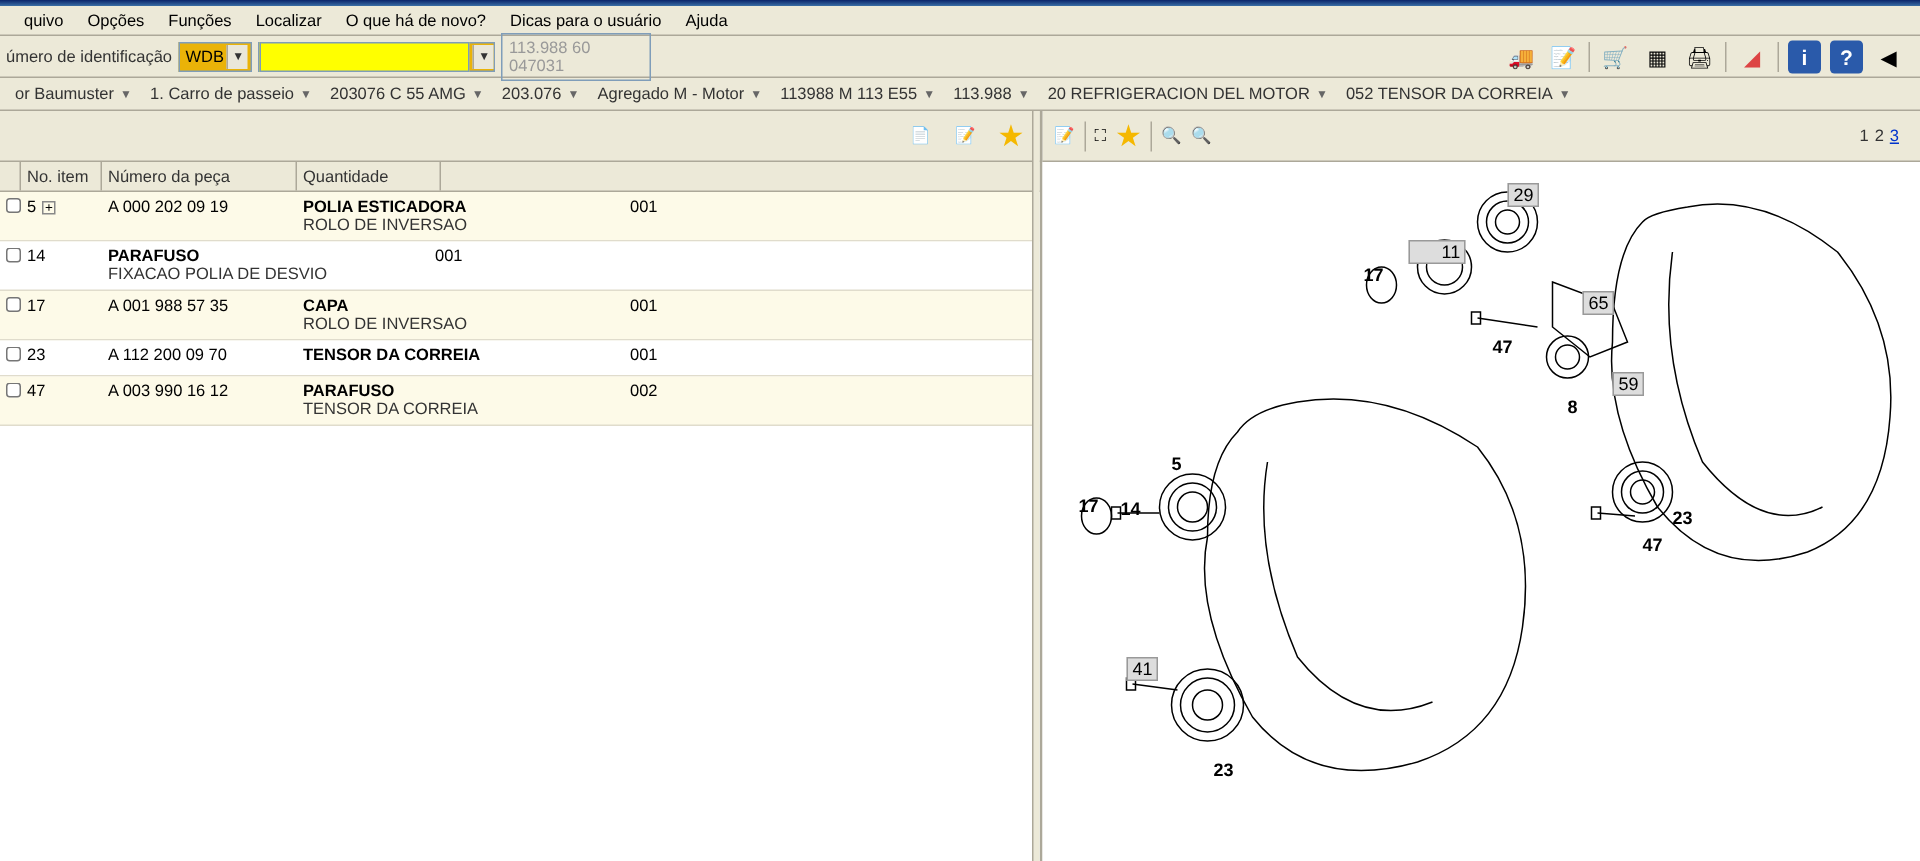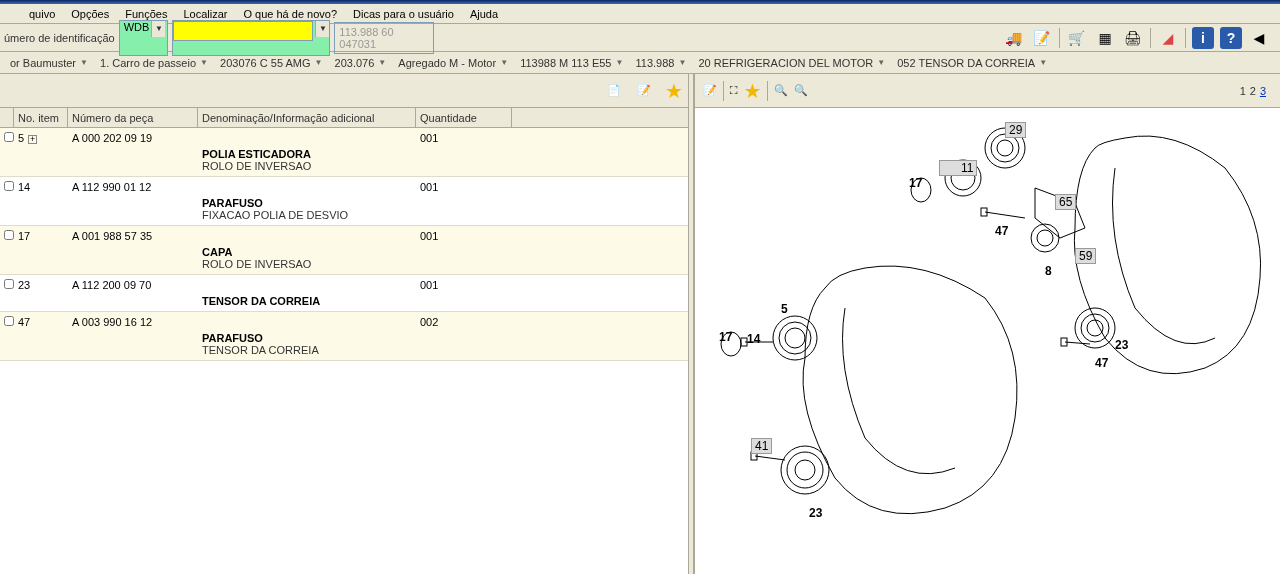--- a/index.html
+++ b/index.html
@@ -1,23 +1,23 @@
 <!DOCTYPE html>
 <html><head>
 <meta charset="utf-8">
 <style>
 * { margin: 0; padding: 0; box-sizing: border-box; font-family: Arial, sans-serif; font-size: 11px; }
 body { width: 1280px; height: 574px; overflow: hidden; background: #f0f0f0; }
 .title-bar { height: 4px; background: linear-gradient(to bottom, #0a246a, #3a6ea5); color: white; padding: 0 4px; line-height: 4px; overflow: hidden; }
-.menu-bar { height: 20px; background: #ece9d8; border-bottom: 1px solid #aca899; display: flex; align-items: center; padding: 0 21px; }
+.menu-bar { height: 20px; background: #ece9d8; border-bottom: 1px solid #aca899; display: flex; align-items: center; padding: 0 8px; }
 .menu-bar span { padding: 2px 8px; cursor: default; color: #000; }
 
 .toolbar-row { height: 28px; background: #ece9d8; border-bottom: 1px solid #aca899; display: flex; align-items: center; padding: 2px 4px; }
 .label-left { color: #333; margin-right: 4px; white-space: nowrap; overflow: hidden; }
-.dropdown-small { display: inline-flex; height: 36px; background: #86efac; border: 1px solid #7f9db9; padding: 0 2px 0 4px; margin-right: 4px; }
+.dropdown-small { display: inline-flex; align-items: center; height: 20px; background: #eab308; border: 1px solid #7f9db9; padding: 0 2px 0 4px; margin-right: 4px; }
 .dropdown-small .arrow { width: 14px; height: 16px; background: #eae7d9; border-left: 1px solid #aca899; display:flex; align-items:center; justify-content:center; margin-left:2px; font-size:8px; color:#333; }
 .yellow-input { width: 140px; height: 20px; background: #ffff00; border: 1px solid #7f9db9; margin-right: 6px; }
 .grey-input { width: 100px; height: 32px; color:#999; border: 1px solid #7f9db9; padding: 0 4px; display:flex; align-items:center; }
 .toolbar-icons-right { margin-left: auto; display: flex; align-items: center; gap: 6px; padding-right: 6px; }
 .icon-btn { width: 22px; height: 22px; display:flex; align-items:center; justify-content:center; cursor:pointer; font-size:14px; }
 .sep-vert { width:1px; height:20px; background:#aca899; }
 
 .breadcrumb-row { height: 22px; background: #ece9d8; border-bottom: 1px solid #aca899; display: flex; align-items: center; padding: 0 4px; gap: 0; }
 .bc-item { display: flex; align-items: center; padding: 0 6px; color: #333; cursor: pointer; white-space: nowrap; }
 .bc-arrow { width:8px; font-size:8px; color:#666; margin-left:4px; }
@@ -42,21 +42,21 @@
 
 .table-rows { flex: 1; background: white; overflow: auto; }
 .row { display: flex; border-bottom: 1px solid #e0dccc; min-height: 24px; padding: 2px 0; }
 .row:nth-child(odd) { background: #fdfae8; }
 .row:nth-child(even) { background: #ffffff; }
 .cell { padding: 2px 4px; }
 .cell-check { width: 14px; display:flex; align-items:flex-start; padding-top:2px; }
 .cell-check input { width:10px; height:10px; }
 .cell-item { width: 54px; }
 .cell-part { width: 130px; }
-.cell-desc { width: 218px; margin-top: 16px; }
+.cell-desc { width: 218px; }
 .cell-qty { width: 96px; }
 .cell-ver { flex: 1; }
 .desc-main { font-weight: bold; }
 .desc-sub { color: #333; }
 .expand { display:inline-block; width:9px; height:9px; border:1px solid #888; text-align:center; line-height:7px; font-size:9px; margin-left:4px; }
 
 .right-toolbar { height: 34px; background: #ece9d8; border-bottom: 1px solid #aca899; display:flex; align-items:center; justify-content:flex-end; padding:0 8px; gap:6px; }
 .page-links { margin-left: auto; padding-right: 4px; }
 .page-links span { margin: 0 2px; color: #333; cursor: pointer; }
 .page-links .active { color: #0033cc; text-decoration: underline; }
@@ -152,21 +152,20 @@
   <div class="left-pane">
     <div class="pane-toolbar">
       <div class="icon-svg" style="color:#aaa;">📄</div>
       <div class="icon-svg" style="color:#888;">📝</div>
       <div class="icon-svg star">★</div>
     </div>
     <div class="table-header">
       <div class="col-check"></div>
       <div class="col-item">No. item</div>
       <div class="col-part">Número da peça</div>
-      <div class="col-desc">Denominação/Informação adicional</div>
       <div class="col-qty">Quantidade</div>
     </div>
     <div class="table-rows" id="rows-container">
         <div class="row">
           <div class="cell cell-check">
             <input type="checkbox" style="">
           </div>
           <div class="cell cell-item">5<span class="expand">+</span></div>
           <div class="cell cell-part">A 000 202 09 19</div>
           <div class="cell cell-desc">
@@ -174,21 +173,20 @@
             <div class="desc-sub">ROLO DE INVERSAO</div>
           </div>
           <div class="cell cell-qty">001</div>
           <div class="cell cell-ver"></div>
         </div>
         <div class="row">
           <div class="cell cell-check">
             <input type="checkbox" style="">
           </div>
           <div class="cell cell-item">14</div>
-          <div class="cell cell-part">A 112 990 01 12</div>
           <div class="cell cell-desc">
             <div class="desc-main">PARAFUSO</div>
             <div class="desc-sub">FIXACAO POLIA DE DESVIO</div>
           </div>
           <div class="cell cell-qty">001</div>
           <div class="cell cell-ver"></div>
         </div>
         <div class="row">
           <div class="cell cell-check">
             <input type="checkbox" style="">

